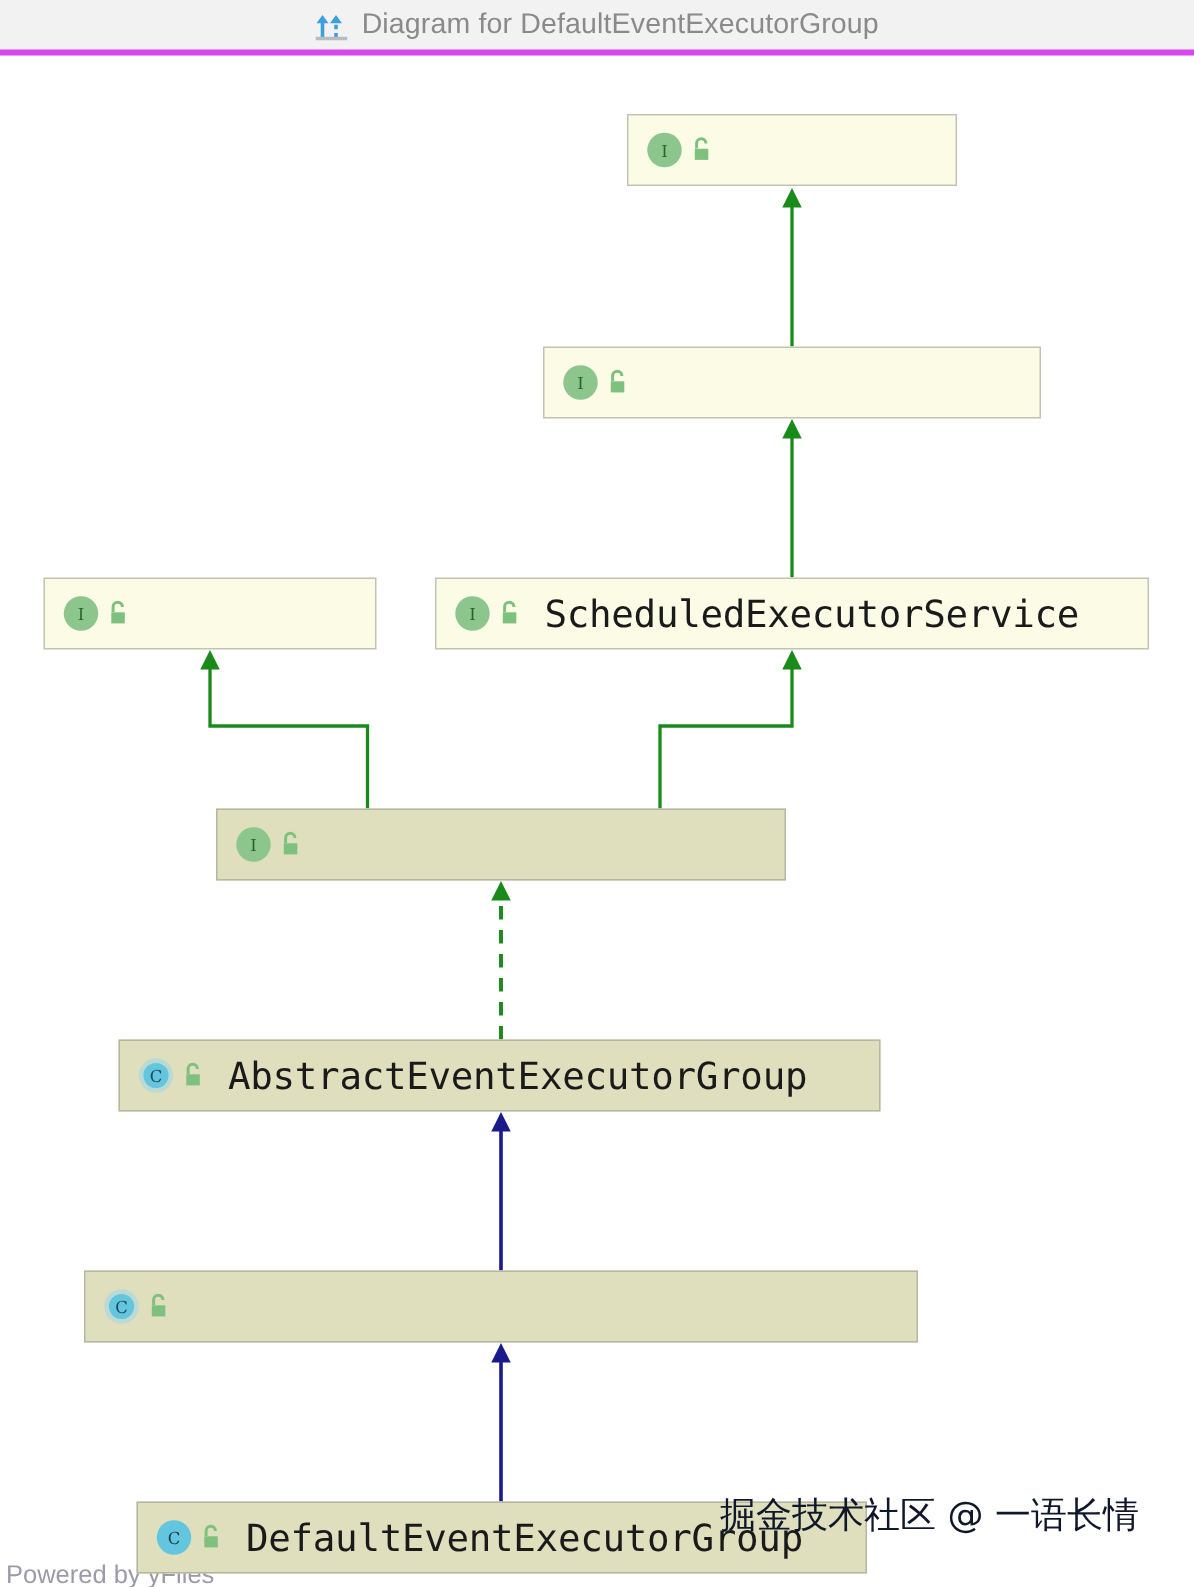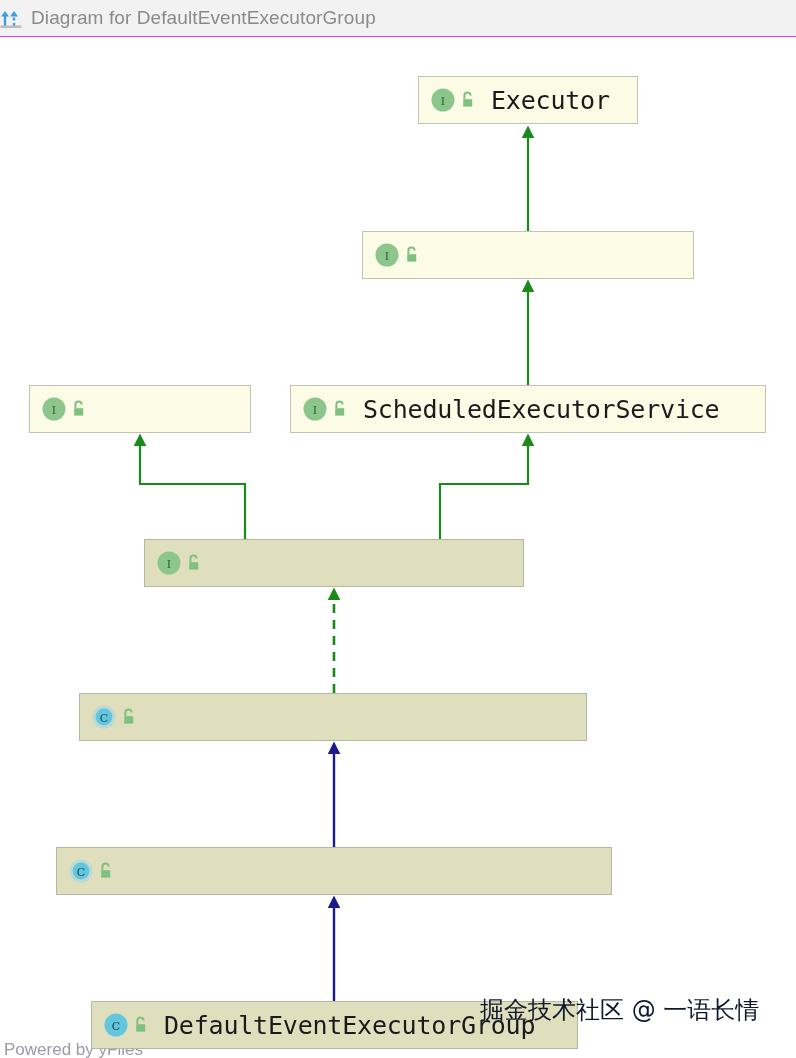--- a/index.html
+++ b/index.html
@@ -14,23 +14,24 @@
     font-family: "Liberation Sans", sans-serif;
   }
 
   
   #titlebar {
     position: absolute;
     left: 0; top: 0;
     width: 796px;
     height: 37px;
     background: #f2f2f2;
-    border-bottom: 1px solid #d946ef;
-    display: flex;
-    align-items: center;
+    border-bottom: 4px solid #d946ef;
+    display: flex;
+    align-items: center;
+    justify-content: center;
     box-sizing: border-box;
   }
   #titlebar-inner {
     display: flex;
     align-items: center;
     gap: 9px;
   }
   #title-text {
     font-family: "Liberation Sans", sans-serif;
     font-size: 19px;
@@ -174,21 +175,20 @@
     <span class="badge-wrap">
       <svg class="badge" width="26" height="26" viewBox="0 0 26 26">
         <circle cx="13" cy="13" r="11.5" fill="#8cc68c"></circle>
         <text x="13" y="17.5" text-anchor="middle" font-family="DejaVu Serif, serif" font-size="11" fill="#2d5e2d">I</text>
       </svg>
       <svg class="lock" width="17" height="18" viewBox="0 0 17 18">
         <path d="M4.4,8 L4.4,4.6 A3.1,3.1 0 0 1 10.6,4.6" stroke="#7ec17e" stroke-width="2" fill="none"></path>
         <rect x="3.2" y="8.2" width="9" height="7.4" fill="#7ec17e"></rect>
       </svg>
     </span>
-    <span class="node-label">Executor</span>
   </div>
 
   <div class="node lib" style="left:362px; top:193px; width:332px; height:48px;">
     <span class="badge-wrap">
       <svg class="badge" width="26" height="26" viewBox="0 0 26 26">
         <circle cx="13" cy="13" r="11.5" fill="#8cc68c"></circle>
         <text x="13" y="17.5" text-anchor="middle" font-family="DejaVu Serif, serif" font-size="11" fill="#2d5e2d">I</text>
       </svg>
       <svg class="lock" width="17" height="18" viewBox="0 0 17 18">
         <path d="M4.4,8 L4.4,4.6 A3.1,3.1 0 0 1 10.6,4.6" stroke="#7ec17e" stroke-width="2" fill="none"></path>
@@ -242,20 +242,21 @@
       <svg class="badge" width="26" height="26" viewBox="0 0 26 26">
         <circle cx="13" cy="13" r="11.5" fill="#9fd6e6" opacity="0.55"></circle>
         <circle cx="13" cy="13" r="8.4" fill="#63c6de"></circle>
         <text x="13" y="17.5" text-anchor="middle" font-family="DejaVu Serif, serif" font-size="11" fill="#1b4a58">C</text>
       </svg>
       <svg class="lock" width="17" height="18" viewBox="0 0 17 18">
         <path d="M4.4,8 L4.4,4.6 A3.1,3.1 0 0 1 10.6,4.6" stroke="#7ec17e" stroke-width="2" fill="none"></path>
         <rect x="3.2" y="8.2" width="9" height="7.4" fill="#7ec17e"></rect>
       </svg>
     </span>
+    <span class="node-label">AbstractEventExecutorGroup</span>
   </div>
 
   <div class="node proj" style="left:56px; top:809px; width:556px; height:48px;">
     <span class="badge-wrap">
       <svg class="badge" width="26" height="26" viewBox="0 0 26 26">
         <circle cx="13" cy="13" r="11.5" fill="#9fd6e6" opacity="0.55"></circle>
         <circle cx="13" cy="13" r="8.4" fill="#63c6de"></circle>
         <text x="13" y="17.5" text-anchor="middle" font-family="DejaVu Serif, serif" font-size="11" fill="#1b4a58">C</text>
       </svg>
       <svg class="lock" width="17" height="18" viewBox="0 0 17 18">

